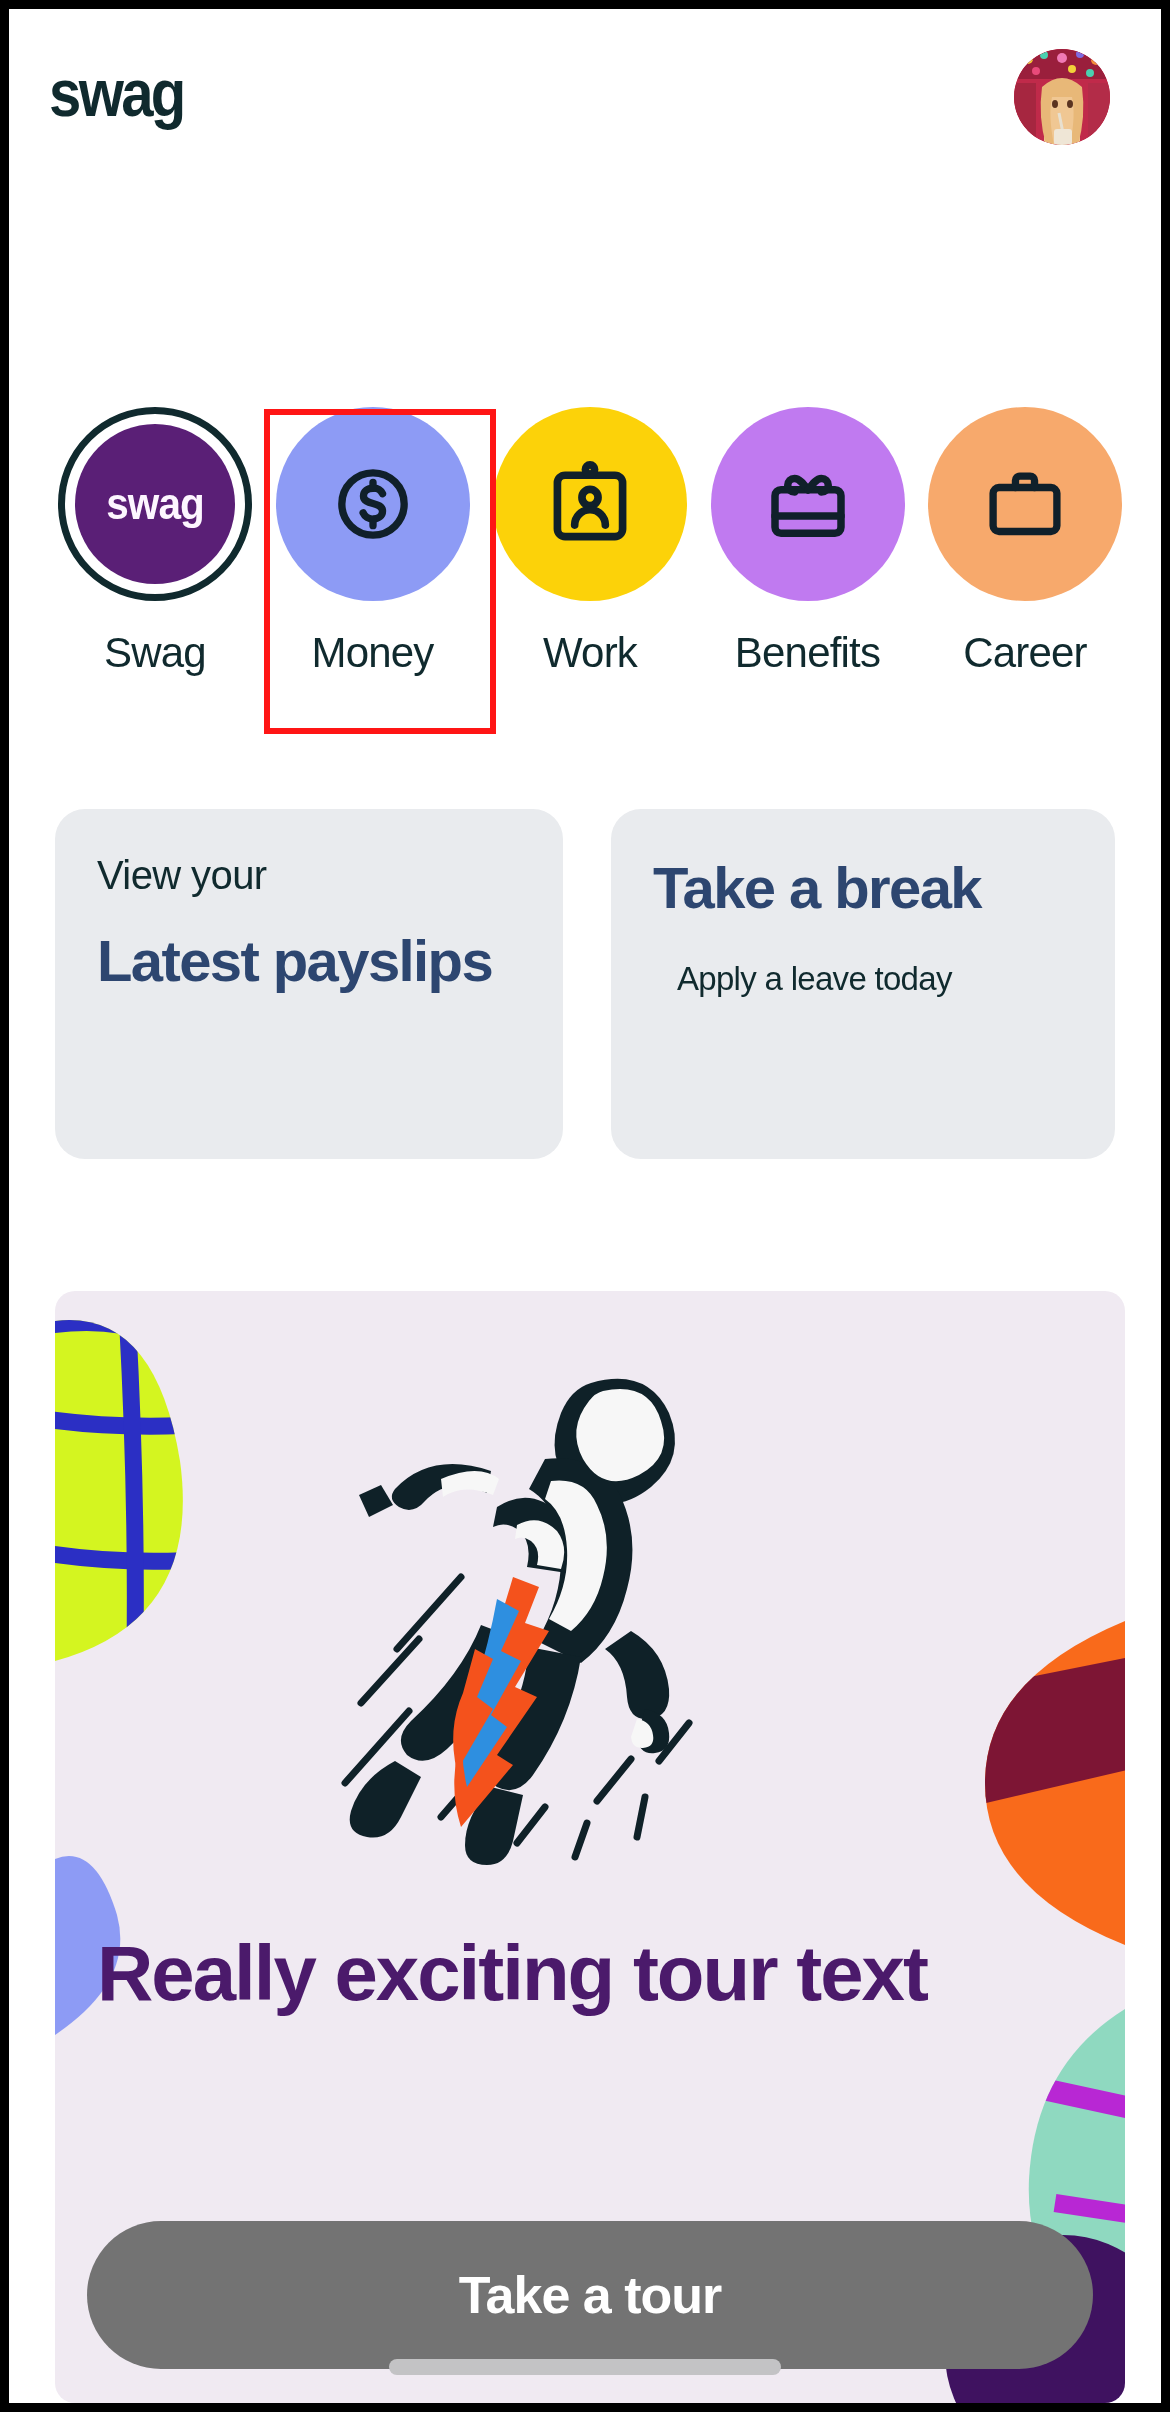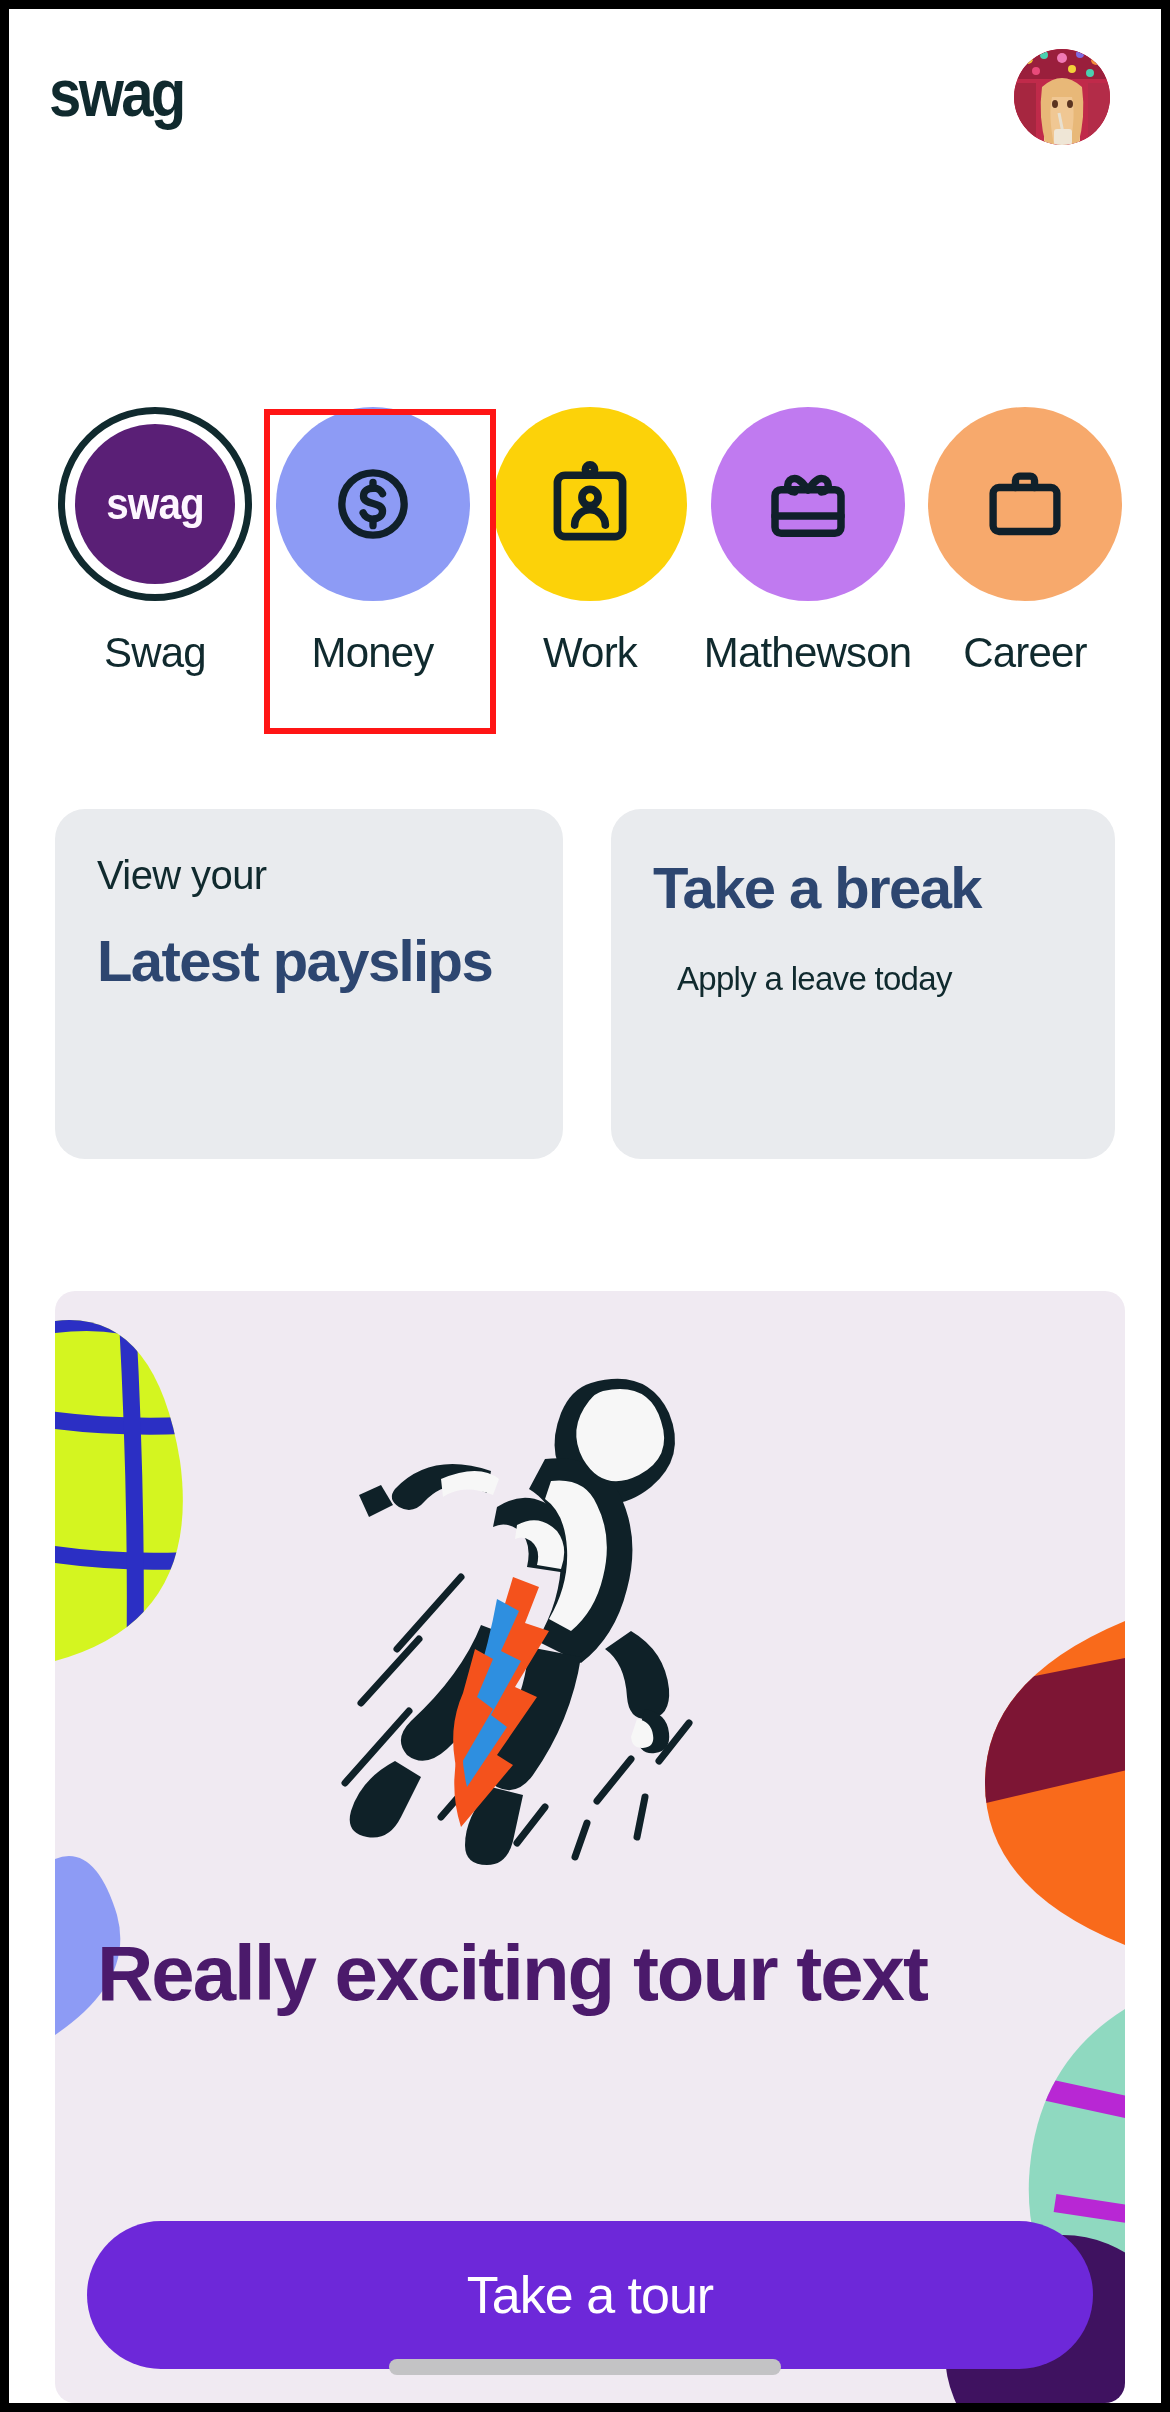--- a/index.html
+++ b/index.html
@@ -136,23 +136,23 @@
   .promo-title {
     position:absolute; left:42px; top:635px;
     width:990px;
     font-size:78px; font-weight:bold;
     color:#4b1a6b; letter-spacing:-2px;
     line-height:1.22;
   }
   .tour-btn {
     position:absolute; left:32px; top:930px;
     width:1006px; height:148px;
-    background:#6d28d9;
+    background:#737373;
     border:none; border-radius:80px;
-    color:#ffffff; font-size:52px; font-weight:normal;
+    color:#ffffff; font-size:52px; font-weight:bold;
     letter-spacing:-1px;
     font-family:"Liberation Sans", sans-serif;
     cursor:pointer;
   }
 
   
   .home-ind {
     position:absolute; left:50%; top:2350px;
     transform:translateX(-50%);
     width:392px; height:16px;
@@ -241,21 +241,21 @@
       <div class="cat-circle" style="background:#c07af0">
         <span>
           <svg width="90" height="90" viewBox="0 0 24 24" fill="none" stroke="#10202a" stroke-width="2" stroke-linecap="round" stroke-linejoin="round">
             <rect x="3.2" y="8.2" width="17.6" height="11.6" rx="1.6"></rect>
             <path d="M3.2 15.2h17.6"></path>
             <path d="M12 8.2c-1.3-1.7-2.3-3-3.6-3a1.8 1.8 0 1 0 0 3.6"></path>
             <path d="M12 8.2c1.3-1.7 2.3-3 3.6-3a1.8 1.8 0 1 1 0 3.6"></path>
           </svg>
         </span>
       </div>
-      <div class="cat-label">Mathewson</div>
+      <div class="cat-label">Benefits</div>
     </div>
 
     <div class="cat">
       <div class="cat-circle" style="background:#f7a96c">
         <span>
           <svg width="88" height="88" viewBox="0 0 24 24" fill="none" stroke="#10202a" stroke-width="2" stroke-linecap="round" stroke-linejoin="round">
             <rect x="3.3" y="7.5" width="17.4" height="12" rx="1.6"></rect>
             <path d="M9.4 7.5V5.6a1.2 1.2 0 0 1 1.2-1.2h2.8a1.2 1.2 0 0 1 1.2 1.2v1.9"></path>
           </svg>
         </span>

